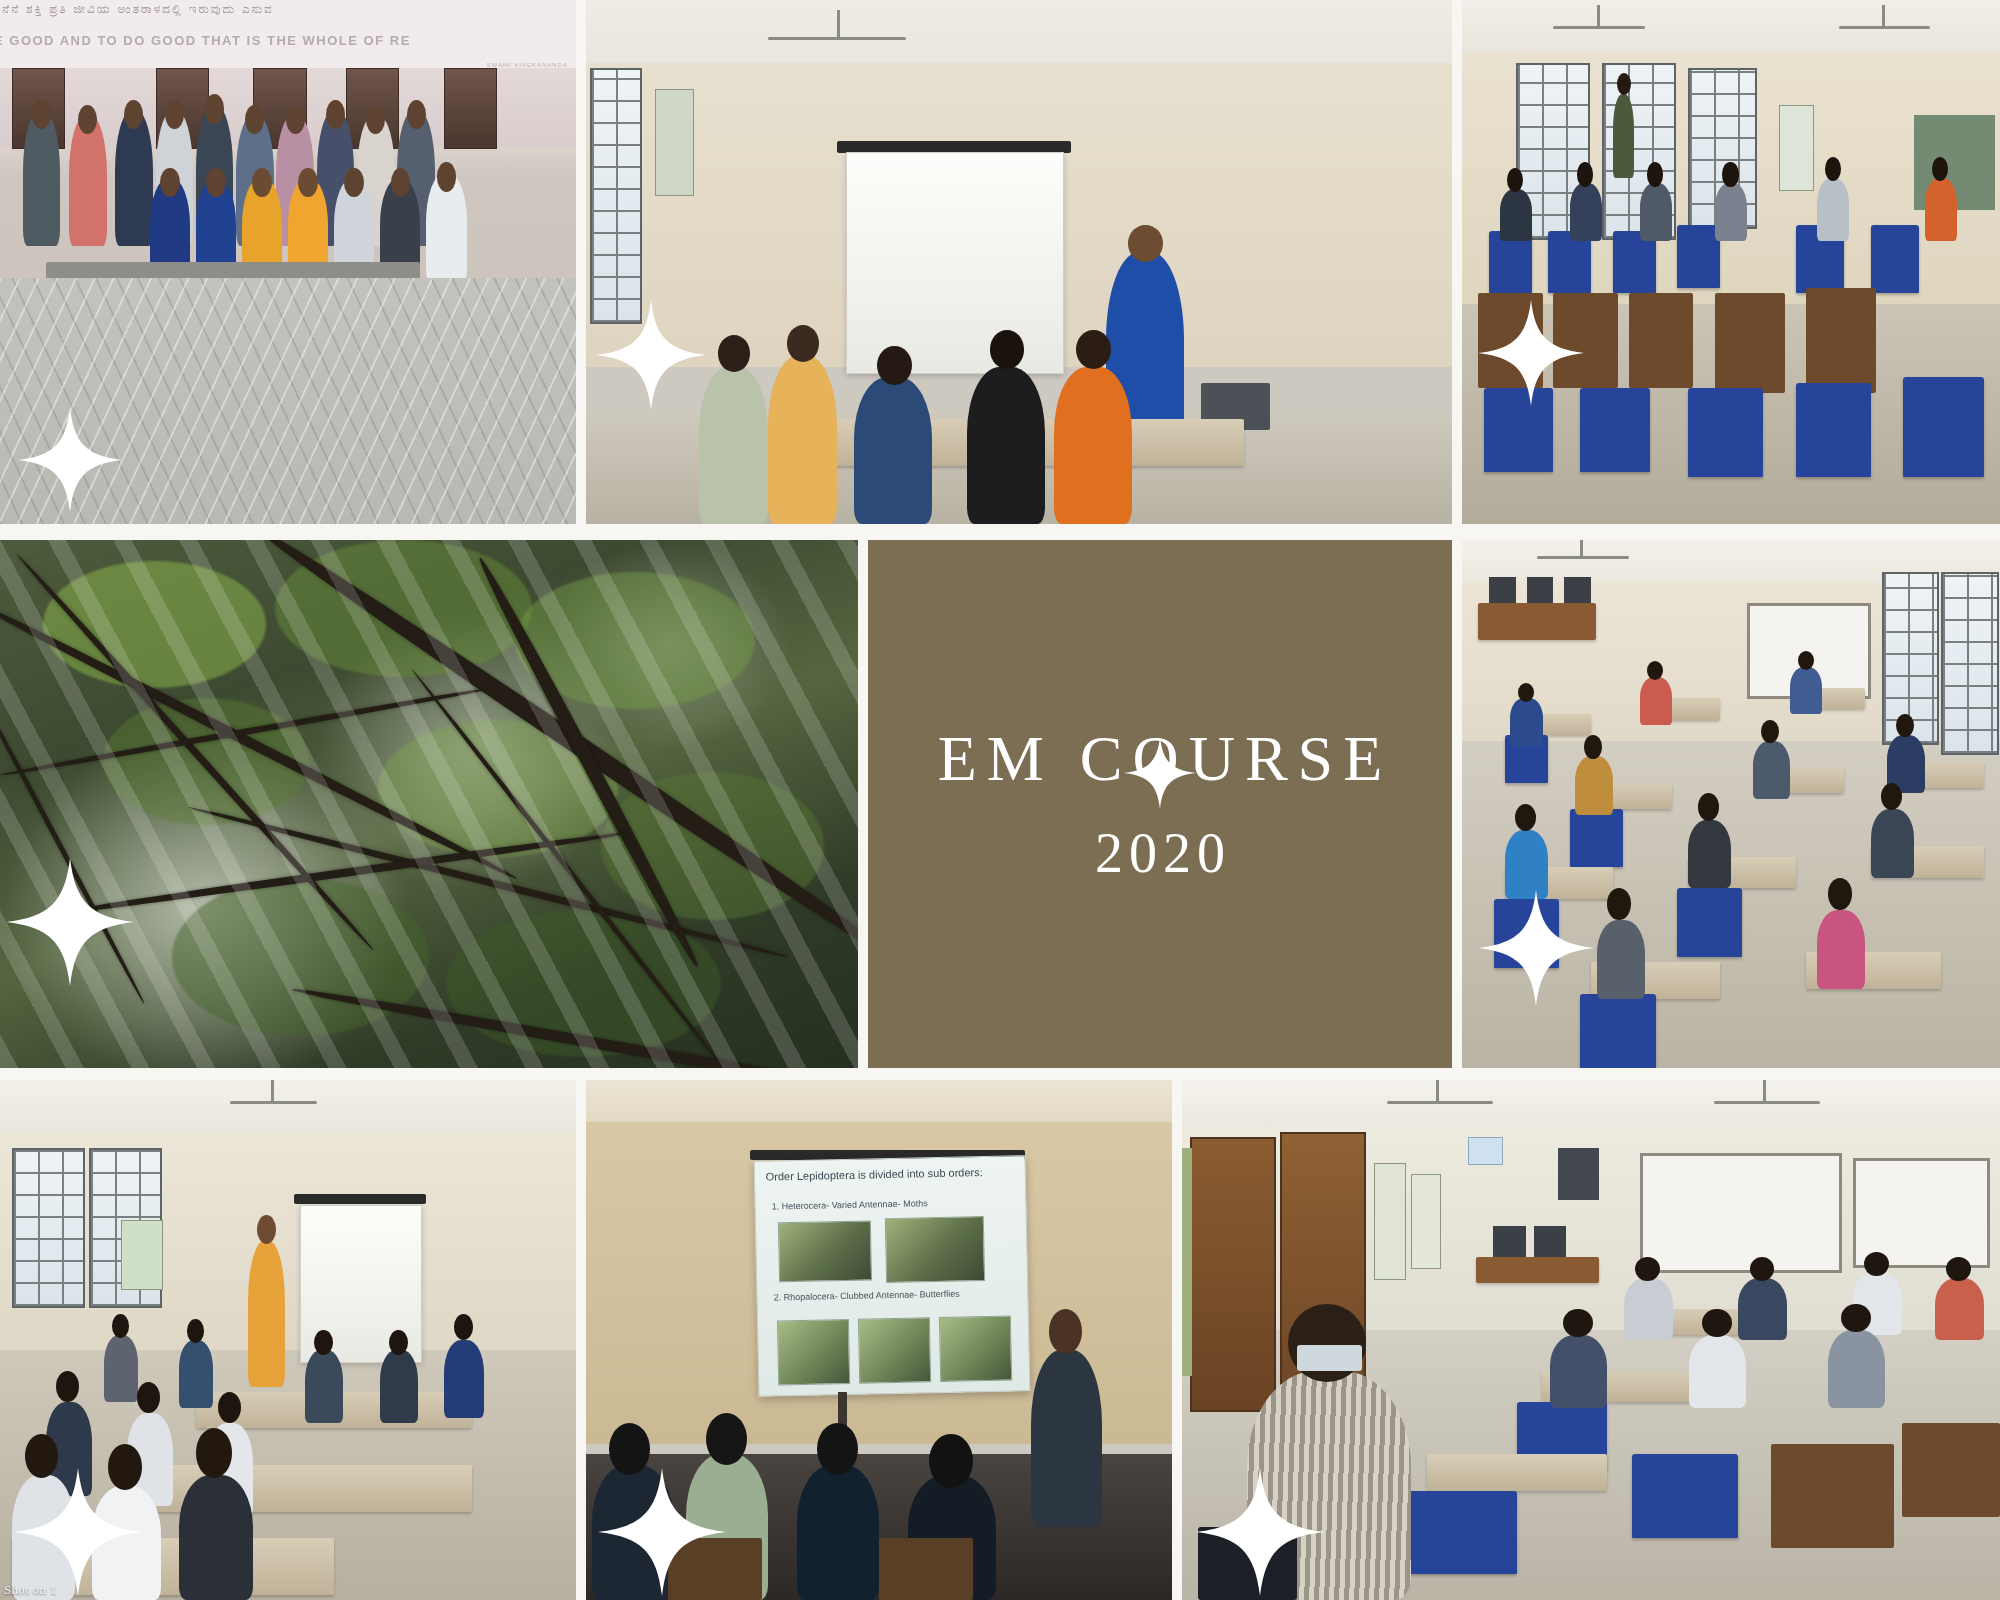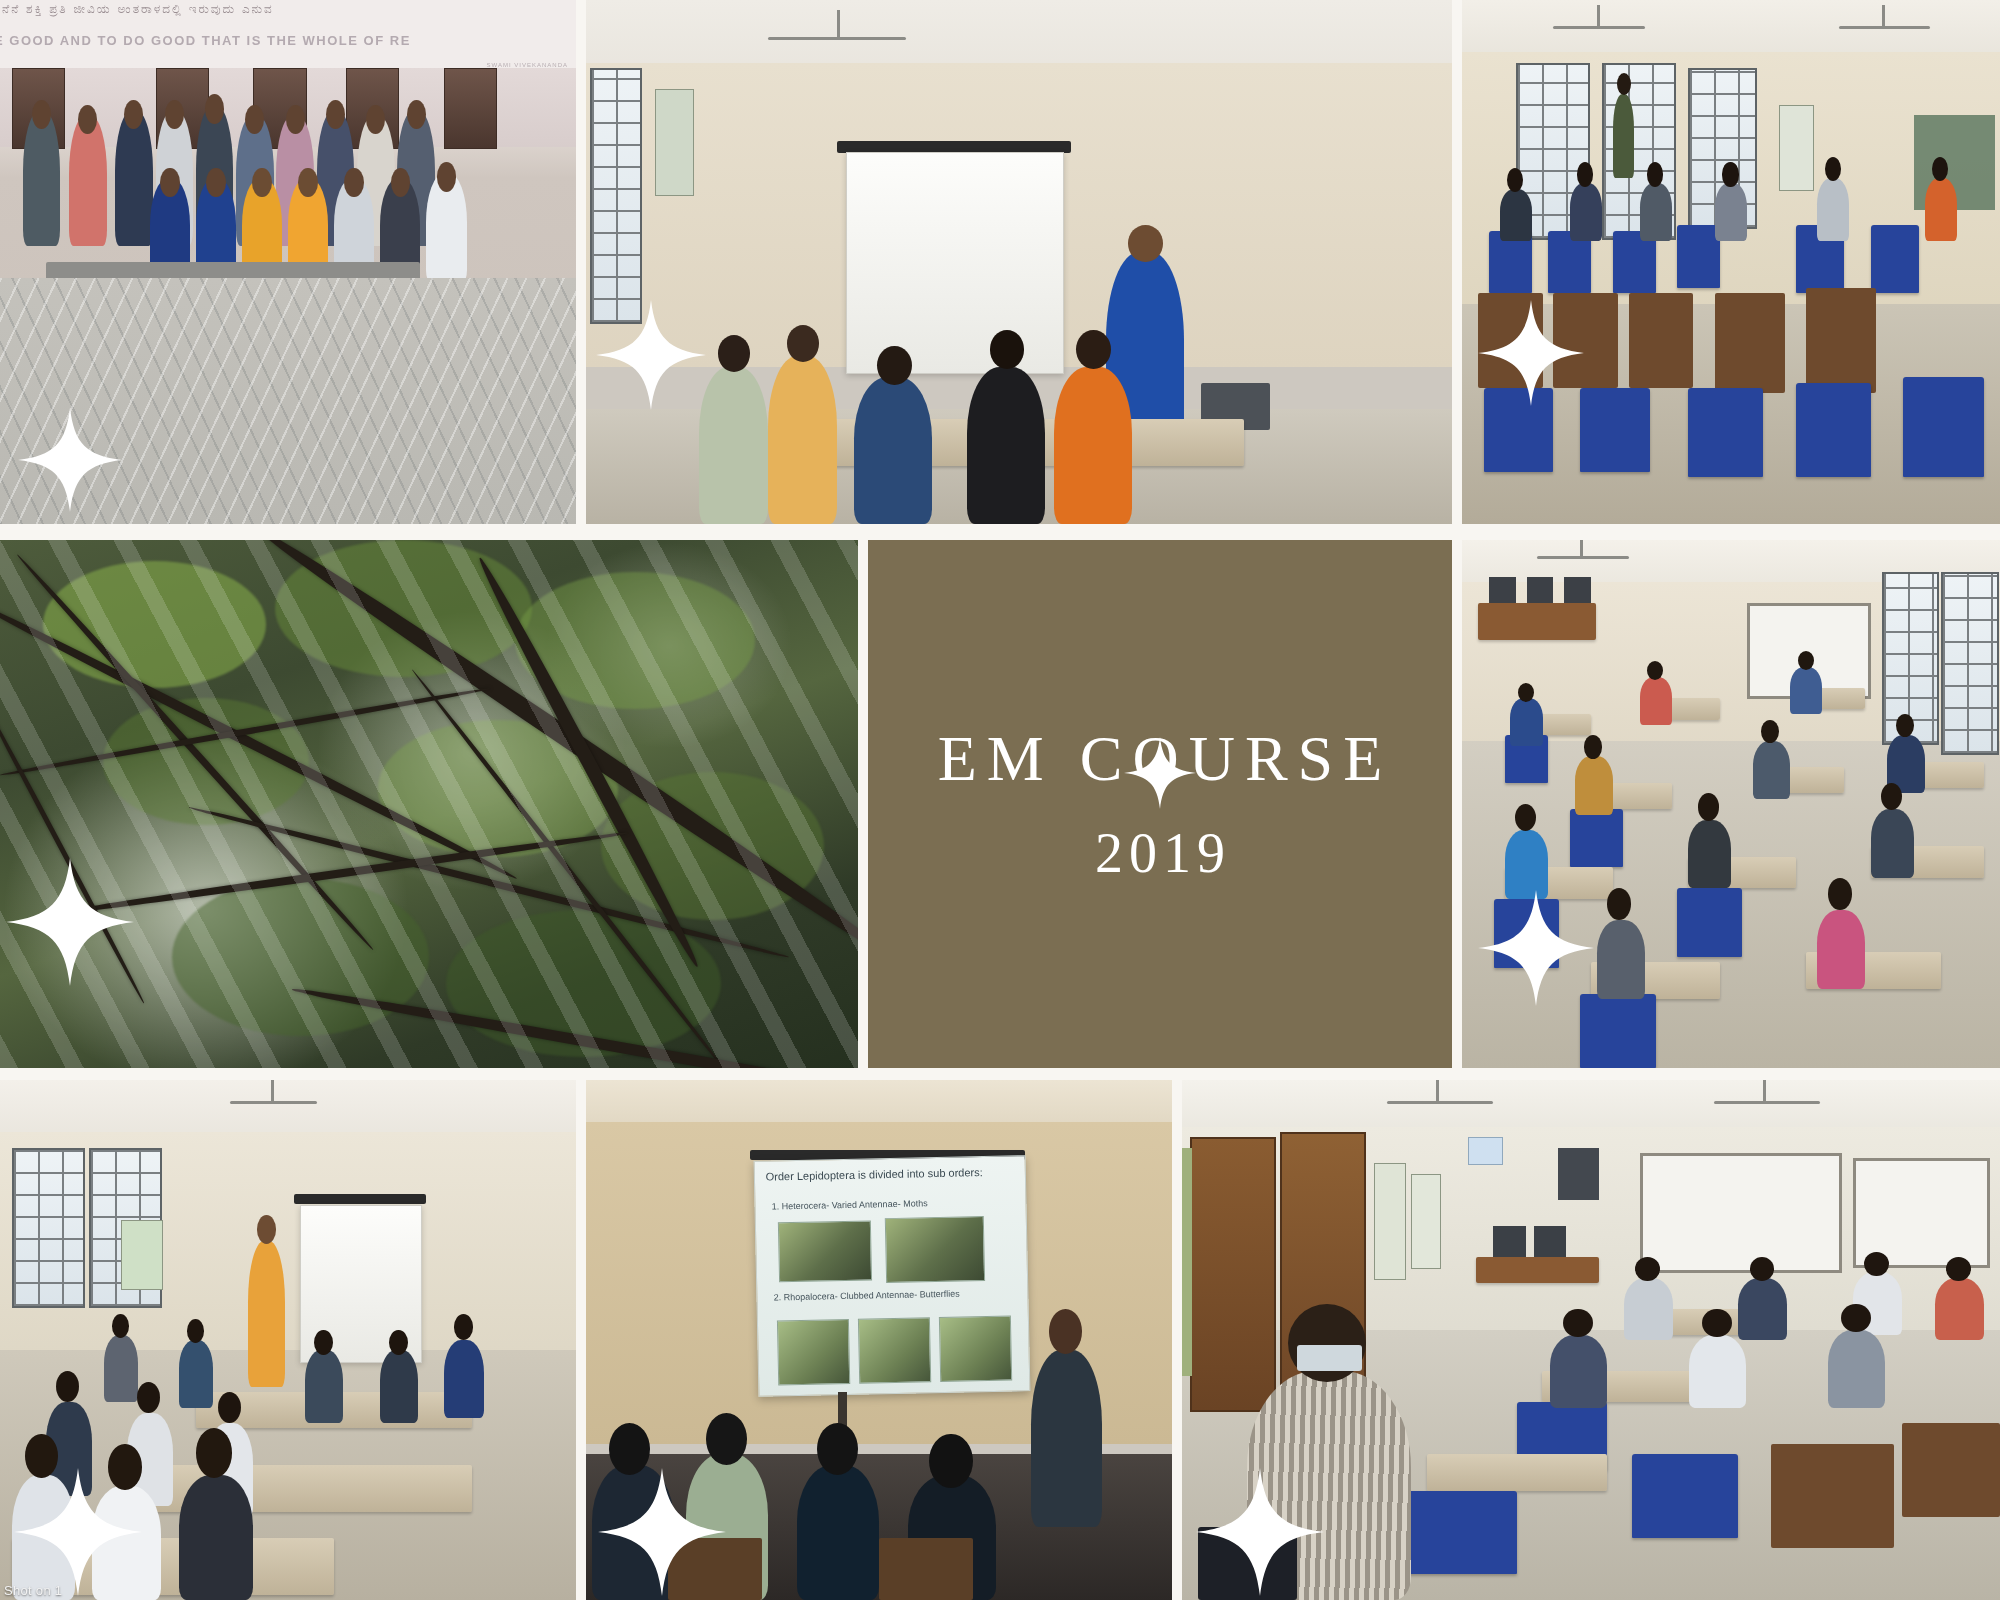--- a/index.html
+++ b/index.html
@@ -184,21 +184,21 @@
     font-family:"Liberation Sans", sans-serif;
     font-size:9px;color:#44535b;white-space:nowrap;
   }
   .slide .simg{position:absolute;border:1px solid #8fa594;}
   .slide .moth{background:linear-gradient(135deg,#9fb27a,#5e6f4a 55%,#3d4a33);}
   .slide .bfly{background:linear-gradient(135deg,#a7bd86,#6d8154 60%,#46563a);}
 
   
   .watermark{
     position:absolute;left:4px;bottom:2px;
-    font-family:Liberation Sans, sans-serif;
+    font-family:Liberation Serif, serif;
     font-size:13px;color:#f2f2f2;font-weight:400;letter-spacing:.3px;
     text-shadow:0 1px 2px rgba(0,0,0,.5);
     white-space:nowrap;
   }
 </style>
 </head>
 <body>
 
 <div class="collage">
 
@@ -401,21 +401,21 @@
     </div>
   </div>
 
   <div class="title-panel" style="left:868px;top:540px;width:584px;height:528px;">
     <div class="sparkle panel-sparkle">
       <svg viewBox="0 0 100 100">
           <path d="M50 0 C54 34 66 46 100 50 C66 54 54 66 50 100 C46 66 34 54 0 50 C34 46 46 34 50 0 Z" fill="#ffffff"></path>
         </svg>
     </div>
     <div class="title-main">EM COURSE</div>
-    <div class="title-year">2019</div>
+    <div class="title-year">2020</div>
   </div>
 
   <div class="tile" style="left:1462px;top:540px;width:538px;height:528px;">
     <div class="photo room">
       <div class="ceil" style="height:14%;background:linear-gradient(#f4f1ea,#e5e1d7);"></div>
       <div class="wallA" style="top:8%;height:34%;background:linear-gradient(#ece5d6,#e0d8c6);"></div>
       <div class="floorA" style="height:62%;background:linear-gradient(#d3cec2,#bab4a4);"></div>
       <div class="fanrod" style="left:22%;top:0%;height:3%;"></div>
       <div class="fan" style="left:14%;top:3%;width:17%;"></div>
       <div class="board" style="left:53%;top:12%;width:22%;height:17%;"></div>

